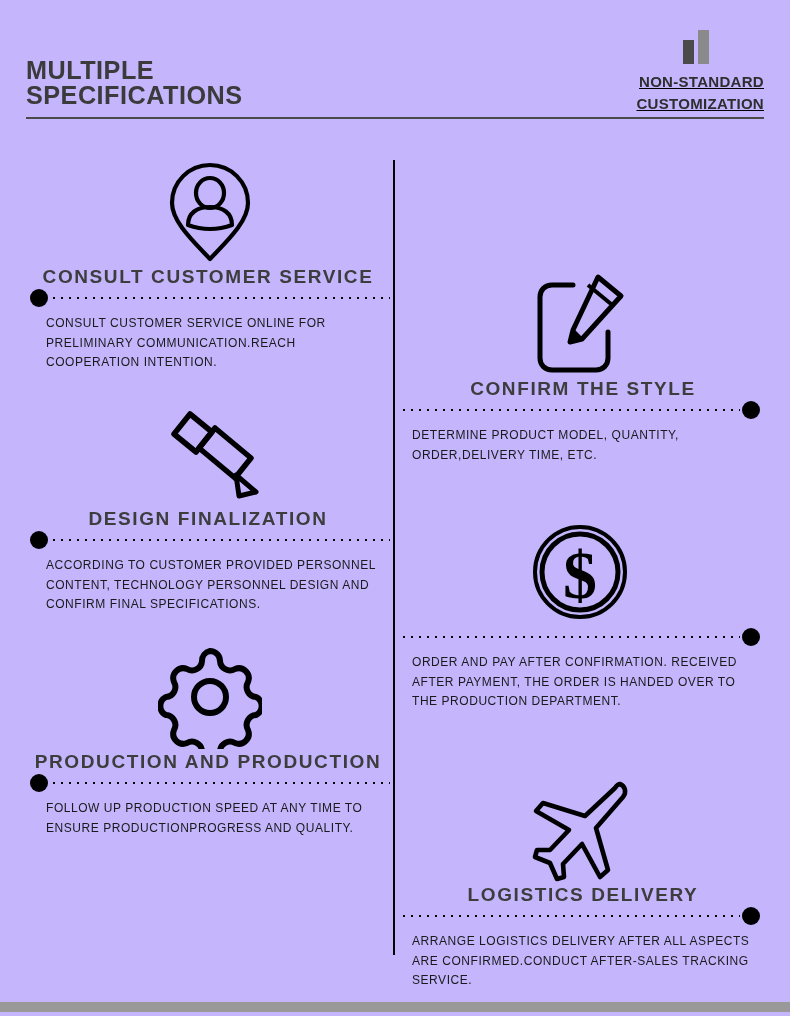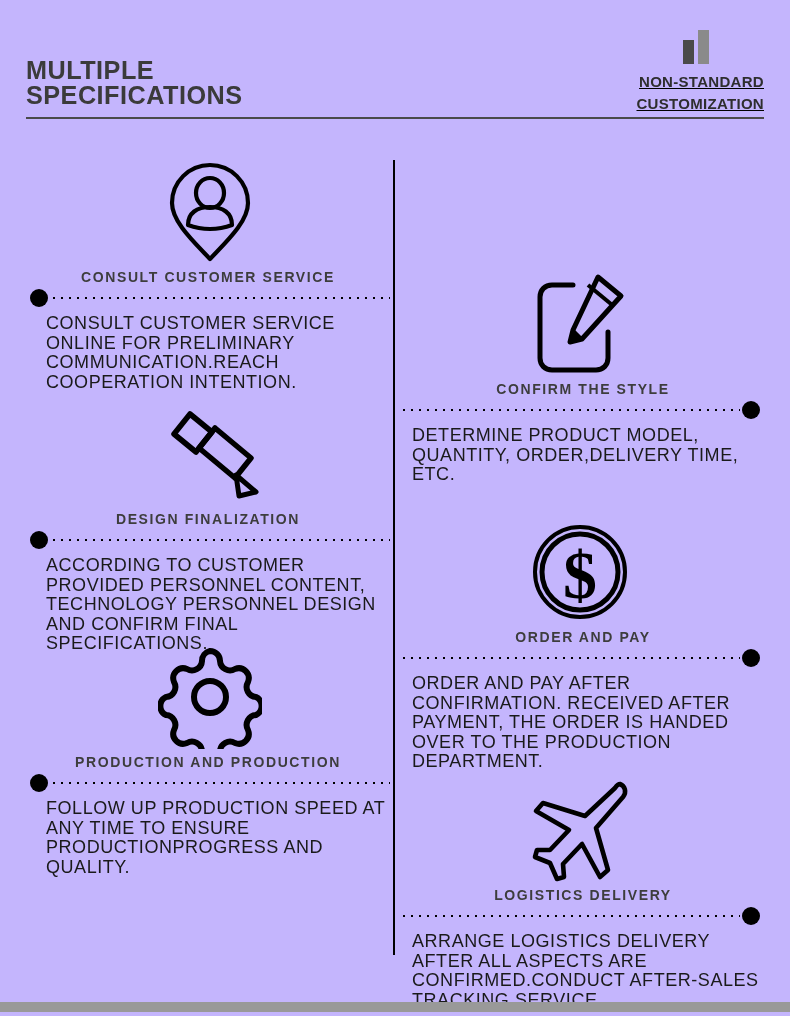--- a/index.html
+++ b/index.html
@@ -97,21 +97,21 @@
   }
   .step .icon-wrap {
     display: block;
     height: 108px;
     text-align: center;
     line-height: 0;
   }
   .step.left .icon-wrap { text-align: center; }
   .step .step-title {
     display: block;
-    font-size: 14px;
+    font-size: 19px;
     font-weight: 700;
     letter-spacing: 1.6px;
     color: #3d3d3d;
     line-height: 18px;
     margin-bottom: 3px;
   }
   .step.left .step-title { text-align: center; padding-right: 4px; }
   .step.right .step-title { text-align: center; padding-left: 6px; }
 
   .rail {
@@ -135,21 +135,21 @@
     width: 18px;
     height: 18px;
     border-radius: 50%;
     background: #000000;
   }
   .step.left .rail .knob { left: 0; }
   .step.right .rail .knob { right: 0; }
 
   .step .body-text {
     display: block;
-    font-size: 18px;
+    font-size: 12px;
     letter-spacing: 0.55px;
     color: #1a1a1a;
     line-height: 19.5px;
     margin-top: 7px;
   }
   .step.left .body-text { padding-left: 16px; }
   .step.right .body-text { padding-left: 12px; }
 
   
   #step-1 { left: 30px;  top: 160px; }
@@ -244,21 +244,20 @@
   </div>
 
   <div class="step right" id="step-4">
     <span class="icon-wrap">
       <svg width="100" height="104" viewBox="0 0 100 104">
         <circle cx="50" cy="52" r="45" fill="none" stroke="#000" stroke-width="4"></circle>
         <circle cx="50" cy="52" r="38" fill="none" stroke="#000" stroke-width="5"></circle>
         <text x="50" y="78" text-anchor="middle" font-family="Liberation Serif, serif" font-size="68" font-weight="700" fill="#000">$</text>
       </svg>
     </span>
-    <span class="step-title">ORDER AND PAY</span>
     <div class="rail">
       <span class="dots"></span>
       <span class="knob"></span>
     </div>
     <span class="body-text">ORDER AND PAY AFTER CONFIRMATION. RECEIVED AFTER PAYMENT, THE ORDER IS HANDED OVER TO THE PRODUCTION DEPARTMENT.</span>
   </div>
 
   <div class="step left" id="step-5">
     <span class="icon-wrap">
       <svg width="104" height="104" viewBox="0 0 104 104">

